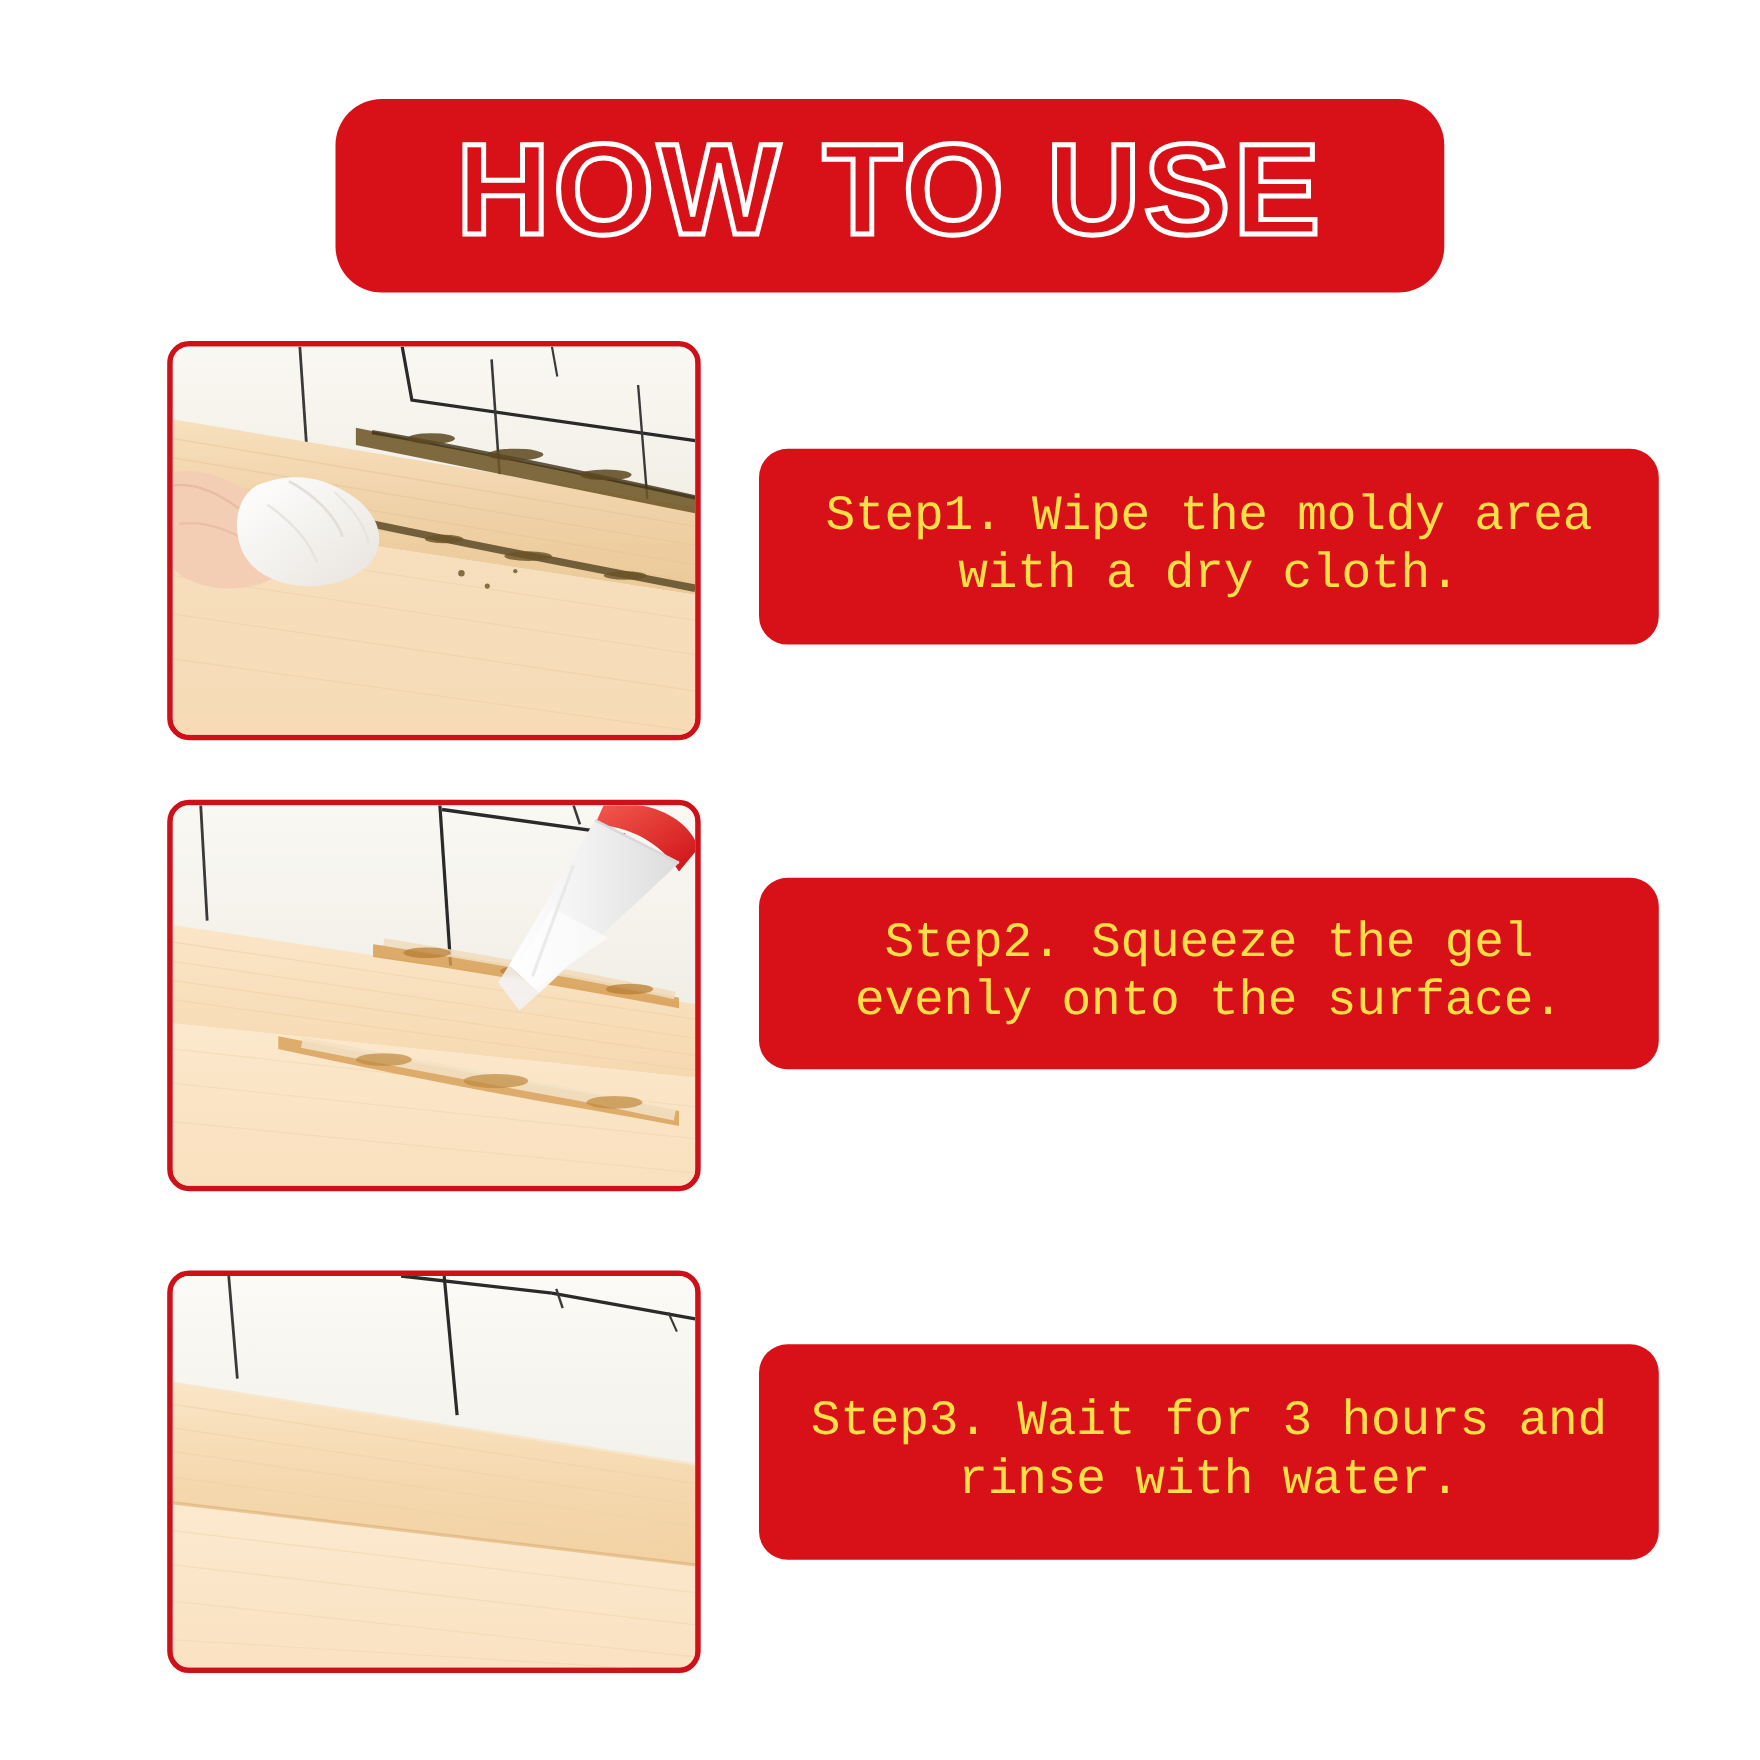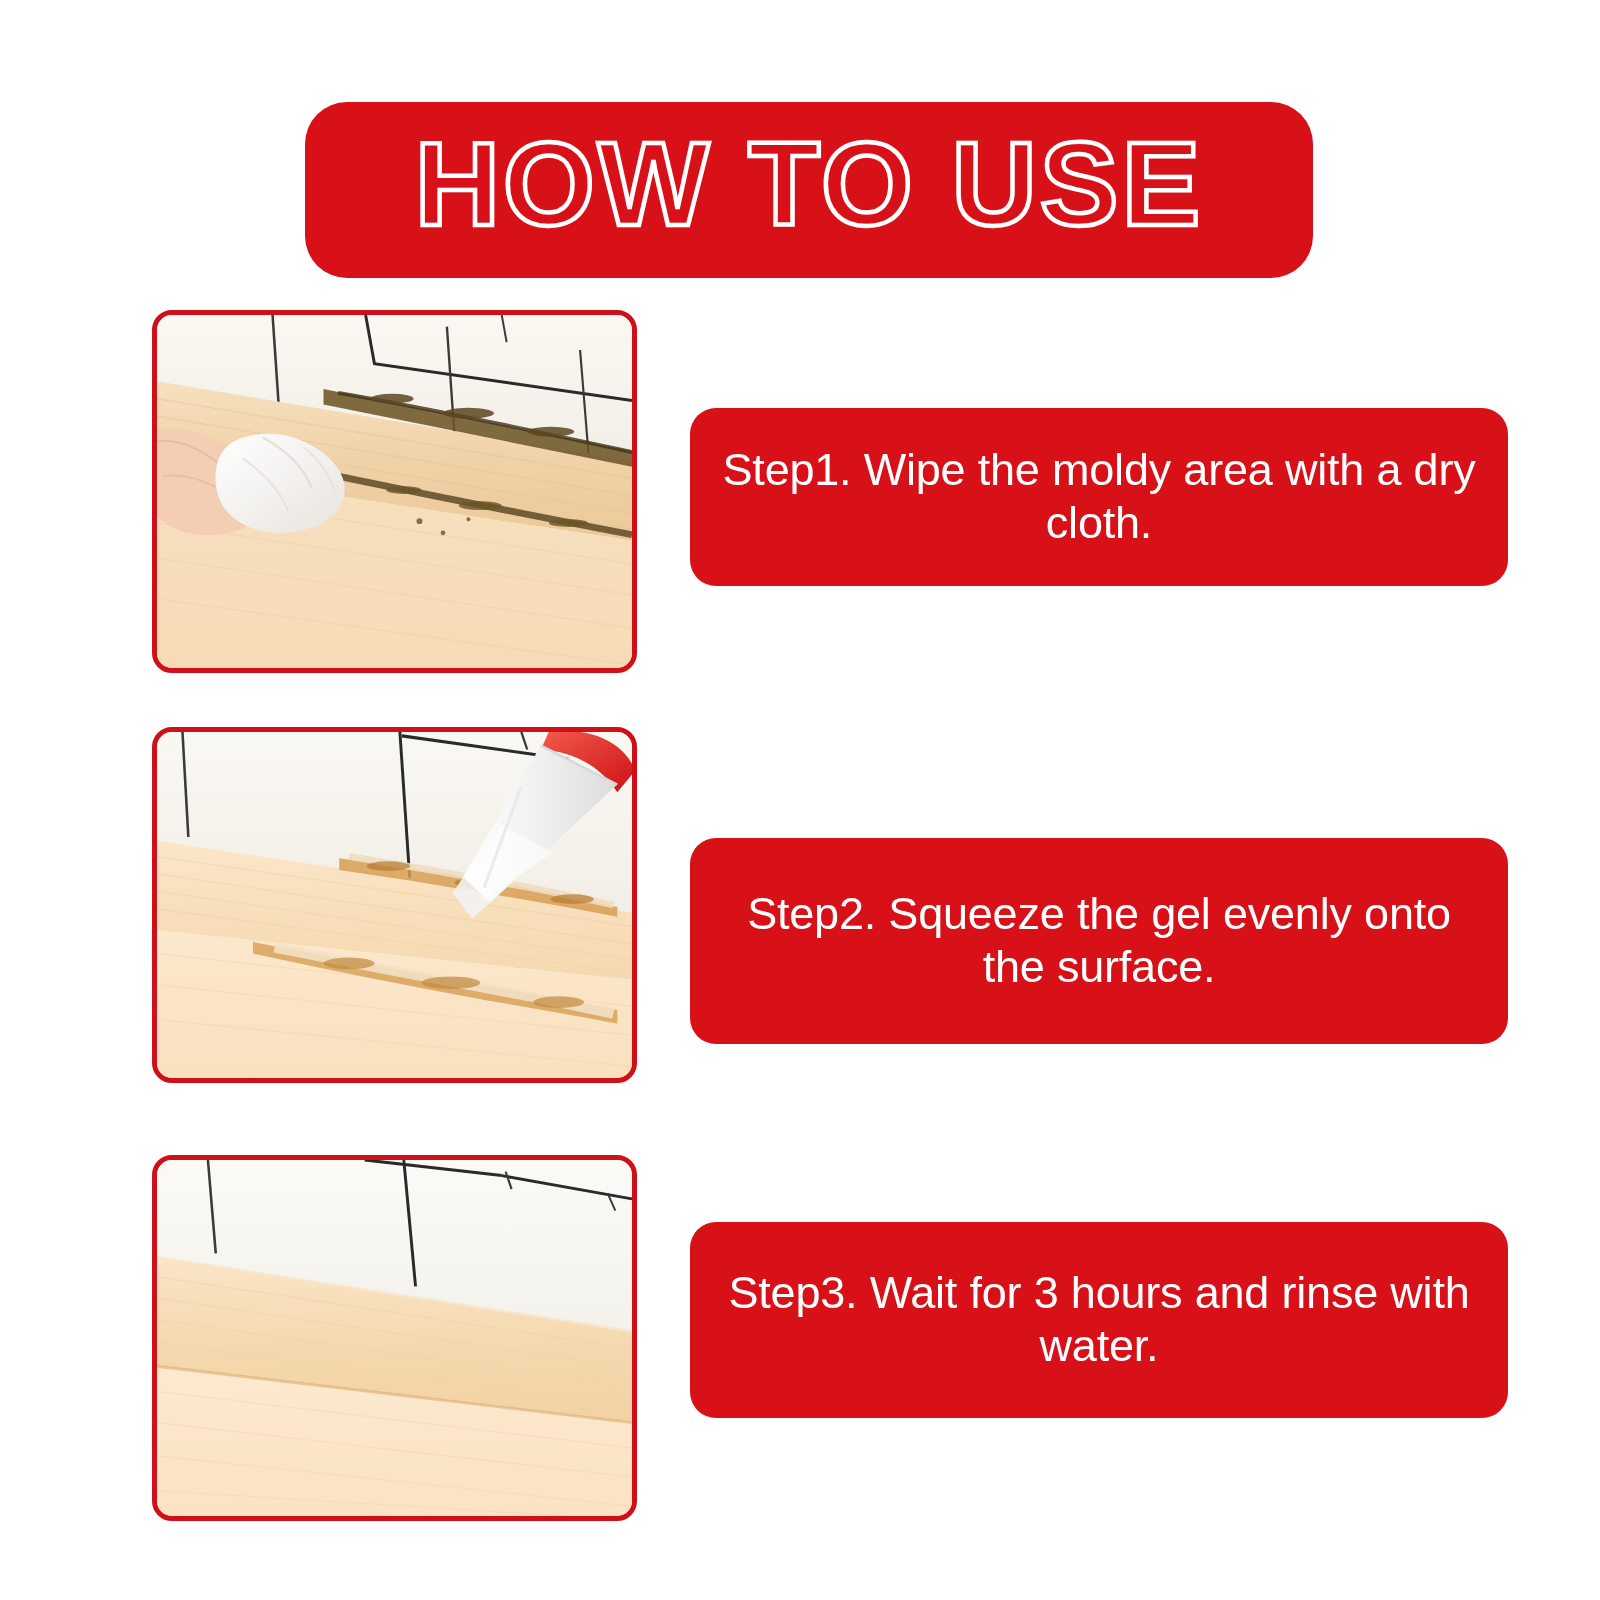--- a/index.html
+++ b/index.html
@@ -20,21 +20,20 @@
     position: absolute;
     left: 305px;
     top: 90px;
     width: 1008px;
     height: 176px;
     background: #D81119;
     border-radius: 42px;
     display: flex;
     align-items: center;
     justify-content: center;
-    margin-top: 12px;
   }
   .header-title-svg {
     display: block;
     width: 880px;
     height: 130px;
     overflow: visible;
   }
   .header-title-svg text {
     font-family: "Liberation Sans", sans-serif;
     font-weight: bold;
@@ -74,26 +73,26 @@
     width: 818px;
     background: #D81119;
     border-radius: 26px;
     display: flex;
     align-items: center;
     justify-content: center;
     box-sizing: border-box;
     padding: 0 26px;
   }
   #step-box-1 { top: 408px;  height: 178px; }
-  #step-box-2 { top: 838px;  height: 206px; }
+  #step-box-2 { top: 798px;  height: 174px; }
   #step-box-3 { top: 1222px; height: 196px; }
 
   .step-text {
-    color: #ffffff;
-    font-family: Liberation Sans, sans-serif;
+    color: #fde047;
+    font-family: Liberation Mono, monospace;
     font-size: 45px;
     line-height: 1.17;
     text-align: center;
     font-weight: normal;
     letter-spacing: -0.2px;
   }
 </style>
 </head>
 <body>
 

